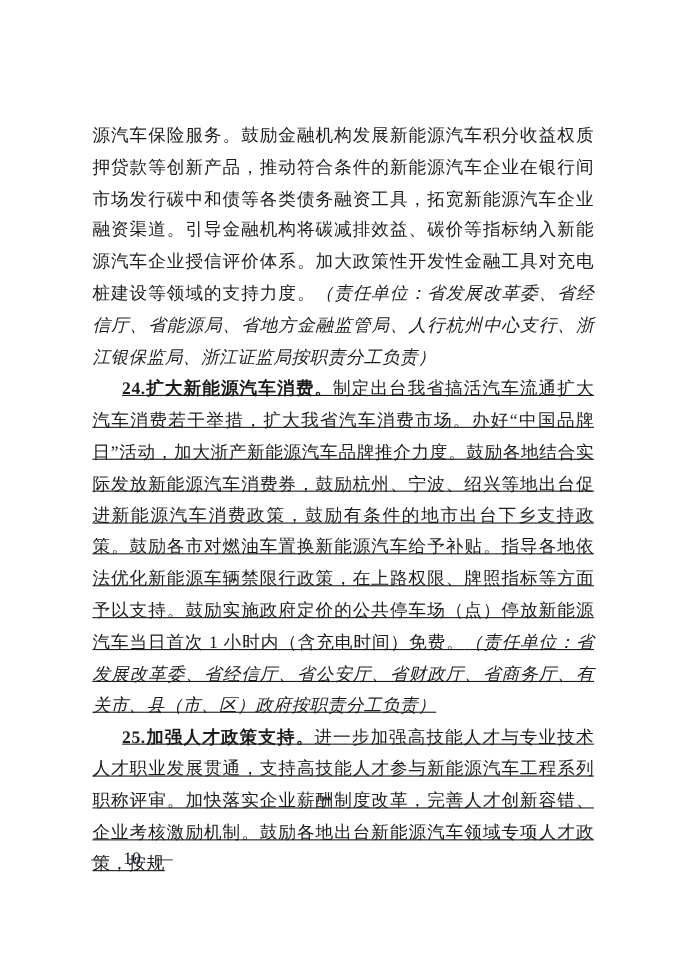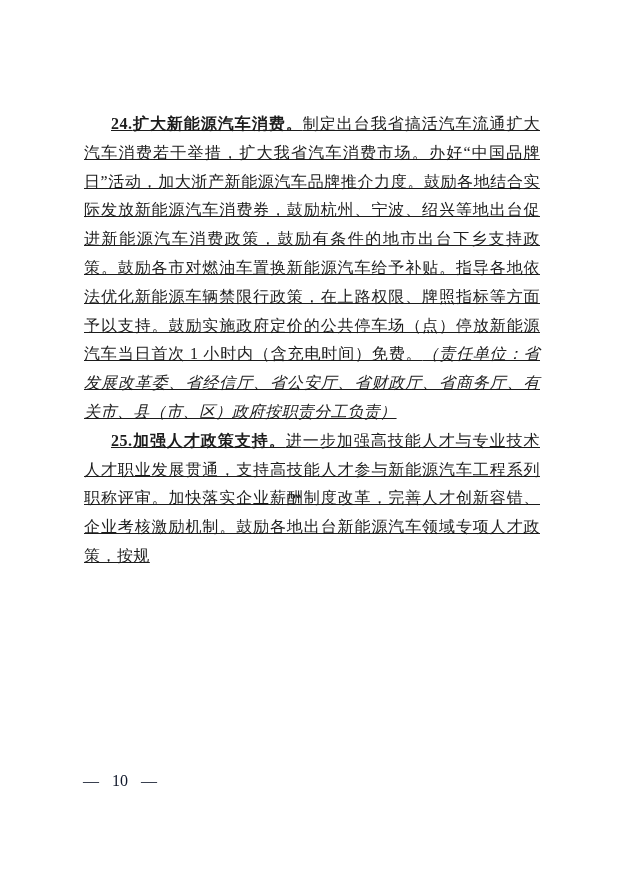--- a/index.html
+++ b/index.html
@@ -53,20 +53,21 @@
   .footer .pagenum {
     margin: 0 13px;
   }
 </style>
 </head>
 <body>
 
 <div class="page">
   <div class="content">
 
+    <p class="para"><span>源汽车保险服务。鼓励金融机构发展新能源汽车积分收益权质押贷款等创新产品，推动符合条件的新能源汽车企业在银行间市场发行碳中和债等各类债务融资工具，拓宽新能源汽车企业融资渠道。引导金融机构将碳减排效益、碳价等指标纳入新能源汽车企业授信评价体系。加大政策性开发性金融工具对充电桩建设等领域的支持力度。</span><span class="resp">（责任单位：省发展改革委、省经信厅、省能源局、省地方金融监管局、人行杭州中心支行、浙江银保监局、浙江证监局按职责分工负责）</span></p>
 
     <p class="para indent"><span class="item-title"><span>24.</span><span>扩大新能源汽车消费。</span></span><span>制定出台我省搞活汽车流通扩大汽车消费若干举措，扩大我省汽车消费市场。办好“中国品牌日”活动，加大浙产新能源汽车品牌推介力度。鼓励各地结合实际发放新能源汽车消费券，鼓励杭州、宁波、绍兴等地出台促进新能源汽车消费政策，鼓励有条件的地市出台下乡支持政策。鼓励各市对燃油车置换新能源汽车给予补贴。指导各地依法优化新能源车辆禁限行政策，在上路权限、牌照指标等方面予以支持。鼓励实施政府定价的公共停车场（点）停放新能源汽车当日首次 1 小时内（含充电时间）免费。</span><span class="resp">（责任单位：省发展改革委、省经信厅、省公安厅、省财政厅、省商务厅、有关市、县（市、区）政府按职责分工负责）</span></p>
 
     <p class="para indent"><span class="item-title"><span>25.</span><span>加强人才政策支持。</span></span><span>进一步加强高技能人才与专业技术人才职业发展贯通，支持高技能人才参与新能源汽车工程系列职称评审。加快落实企业薪酬制度改革，完善人才创新容错、企业考核激励机制。鼓励各地出台新能源汽车领域专项人才政策，按规</span></p>
 
   </div>
 
   <div class="footer"><span class="dash">—</span><span class="pagenum">10</span><span class="dash">—</span></div>
 </div>
 

